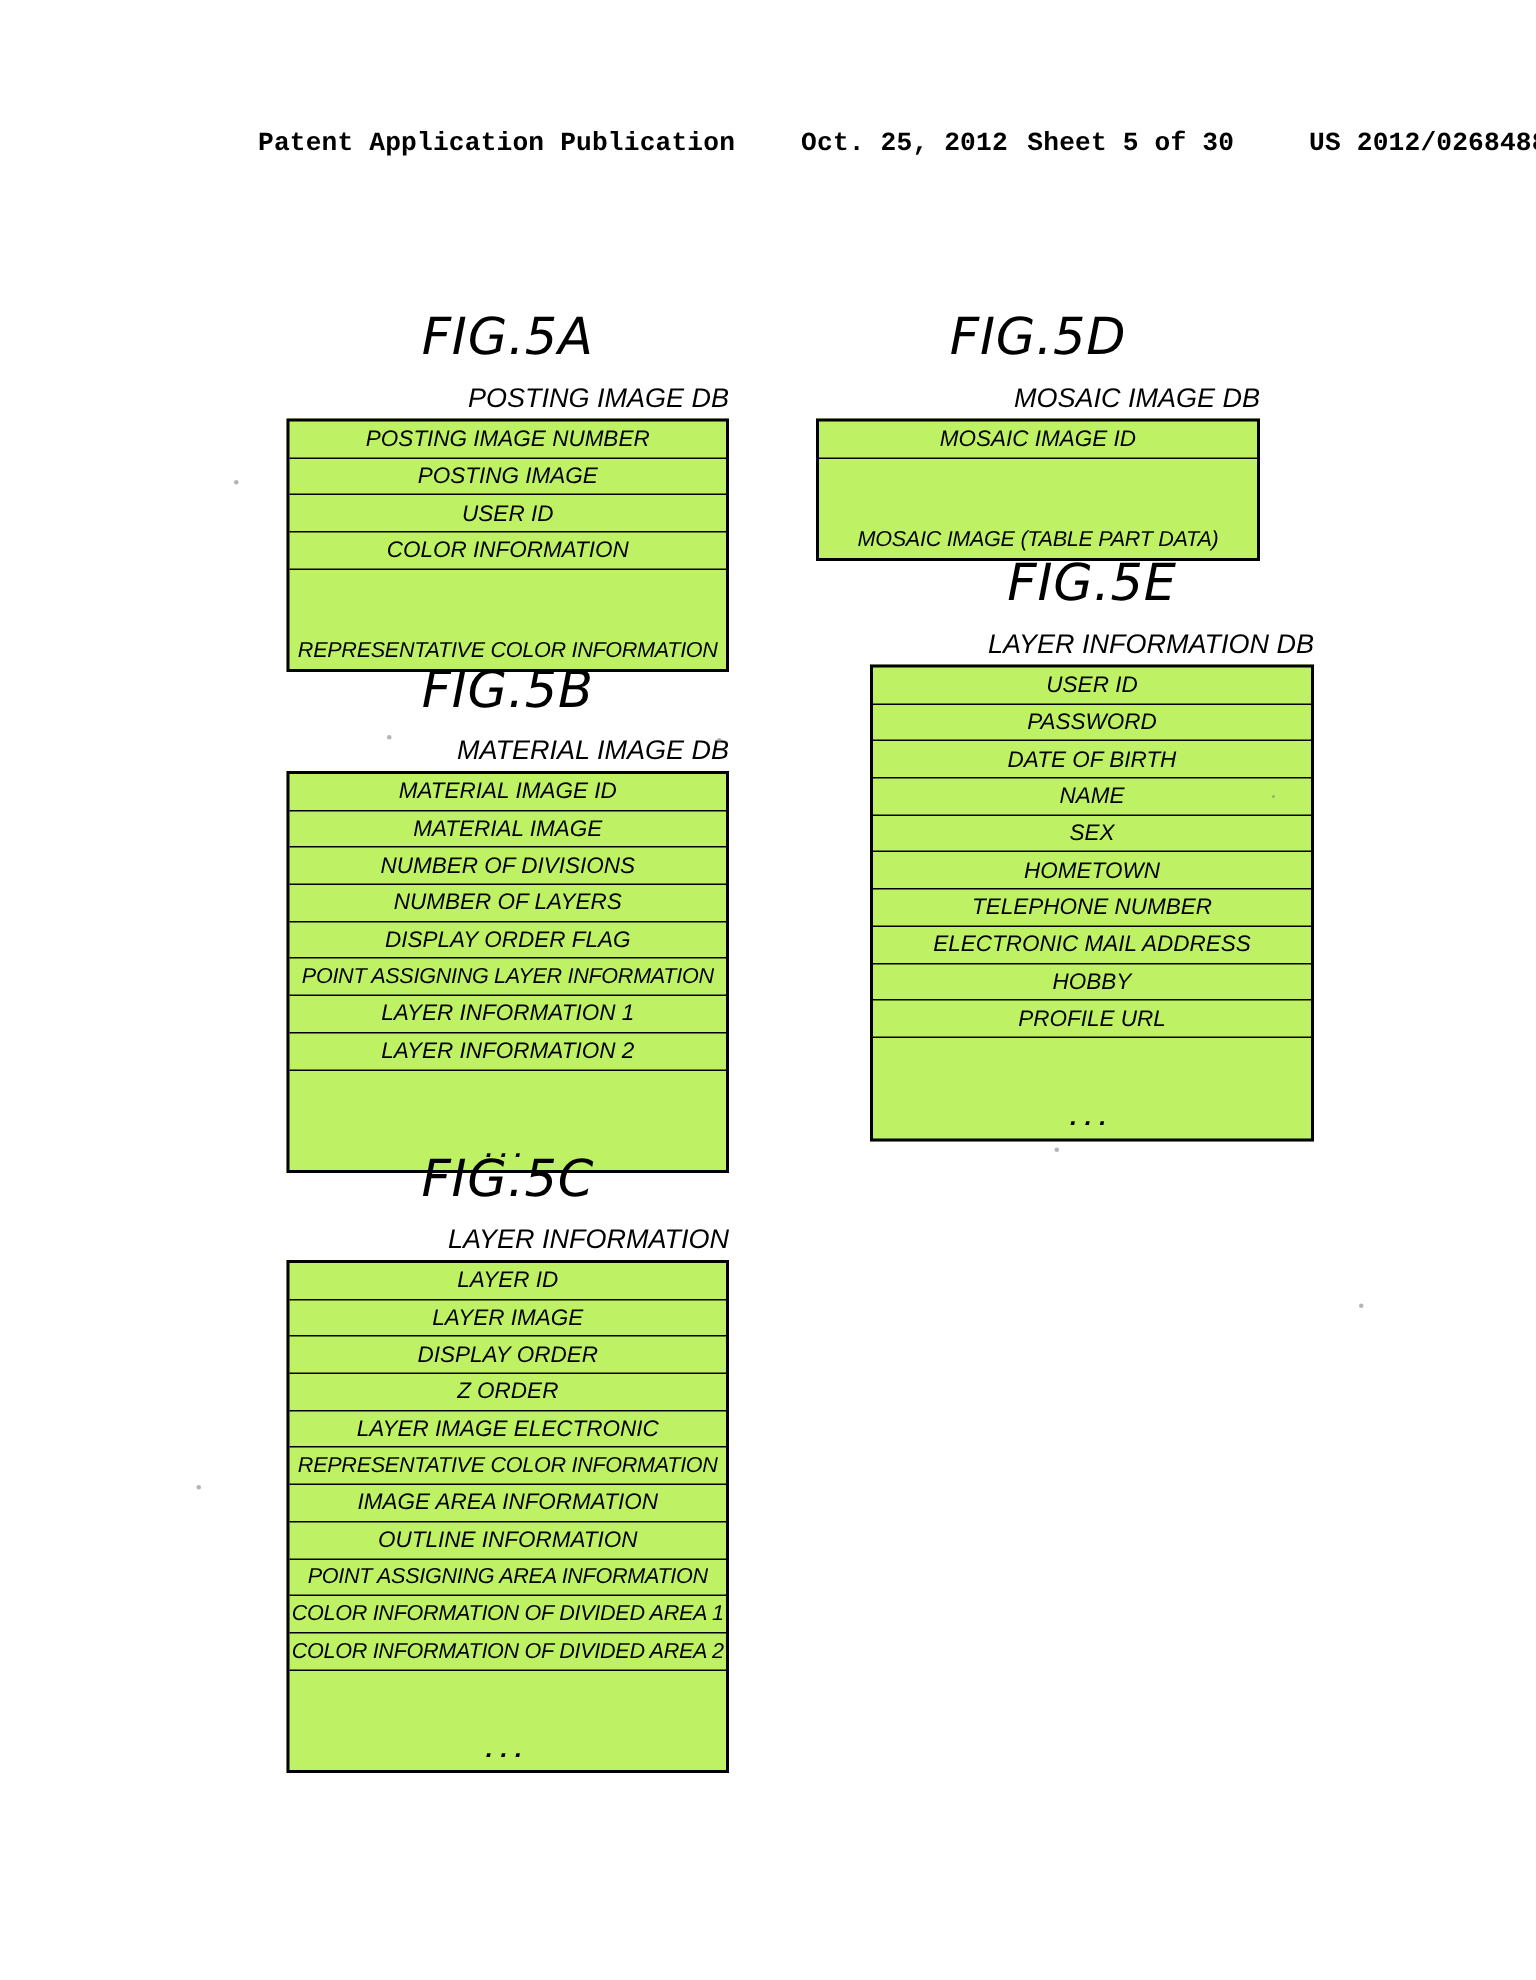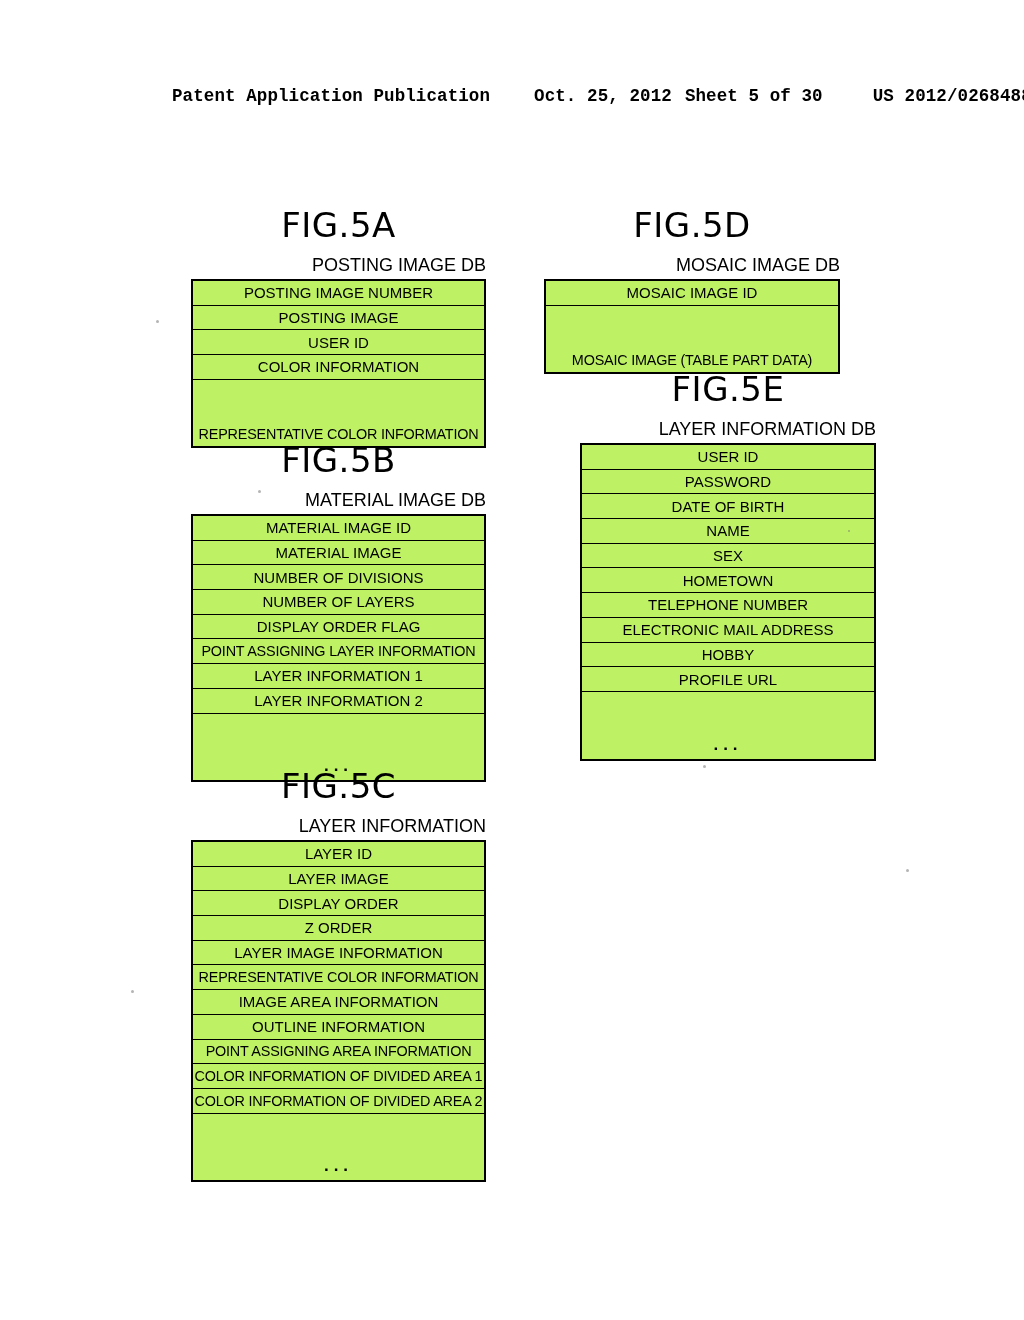--- a/index.html
+++ b/index.html
@@ -33,20 +33,21 @@
     margin-left: 44px;
   }
   .pub-header .h-title { }
   .pub-header .h-date  { margin-left: 44px; }
   .pub-header .h-sheet { margin-left: 13px; }
   .pub-header .h-num   { margin-left: 50px; }
 
   
   .fig-group {
     position: absolute;
+    font-style: italic;
   }
   .fig-title {
     font-family: "DejaVu Sans", sans-serif;
     font-size: 34px;
     font-weight: 400;
     letter-spacing: 0.5px;
     text-align: center;
     line-height: 1;
     white-space: nowrap;
   }
@@ -197,21 +198,21 @@
     <div class="db-row">
         <span class="cell-text">LAYER IMAGE</span>
       </div>
     <div class="db-row">
         <span class="cell-text">DISPLAY ORDER</span>
       </div>
     <div class="db-row">
         <span class="cell-text">Z ORDER</span>
       </div>
     <div class="db-row">
-        <span class="cell-text">LAYER IMAGE INFORMATION</span>
+        <span class="cell-text">LAYER IMAGE ELECTRONIC</span>
       </div>
     <div class="db-row tight">
         <span class="cell-text">REPRESENTATIVE COLOR INFORMATION</span>
       </div>
     <div class="db-row">
         <span class="cell-text">IMAGE AREA INFORMATION</span>
       </div>
     <div class="db-row">
         <span class="cell-text">OUTLINE INFORMATION</span>
       </div>

